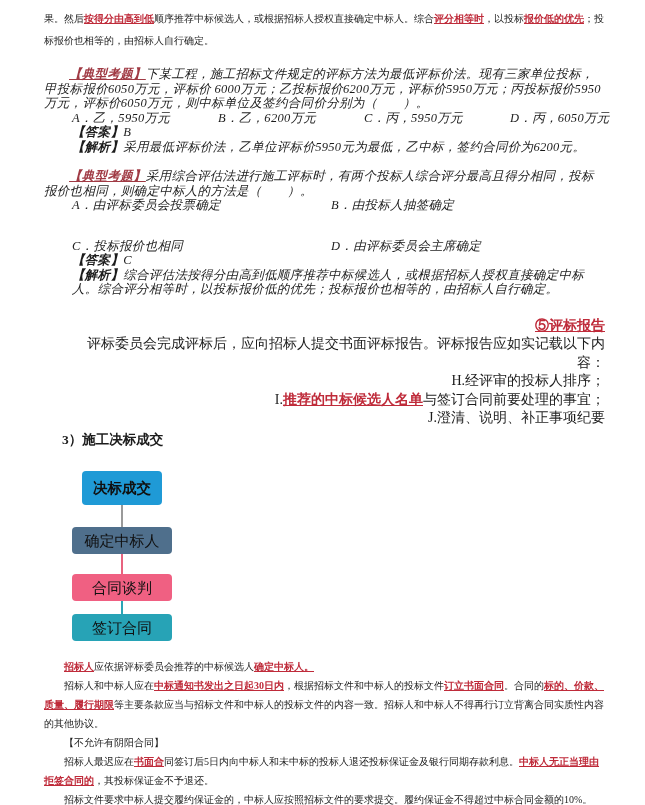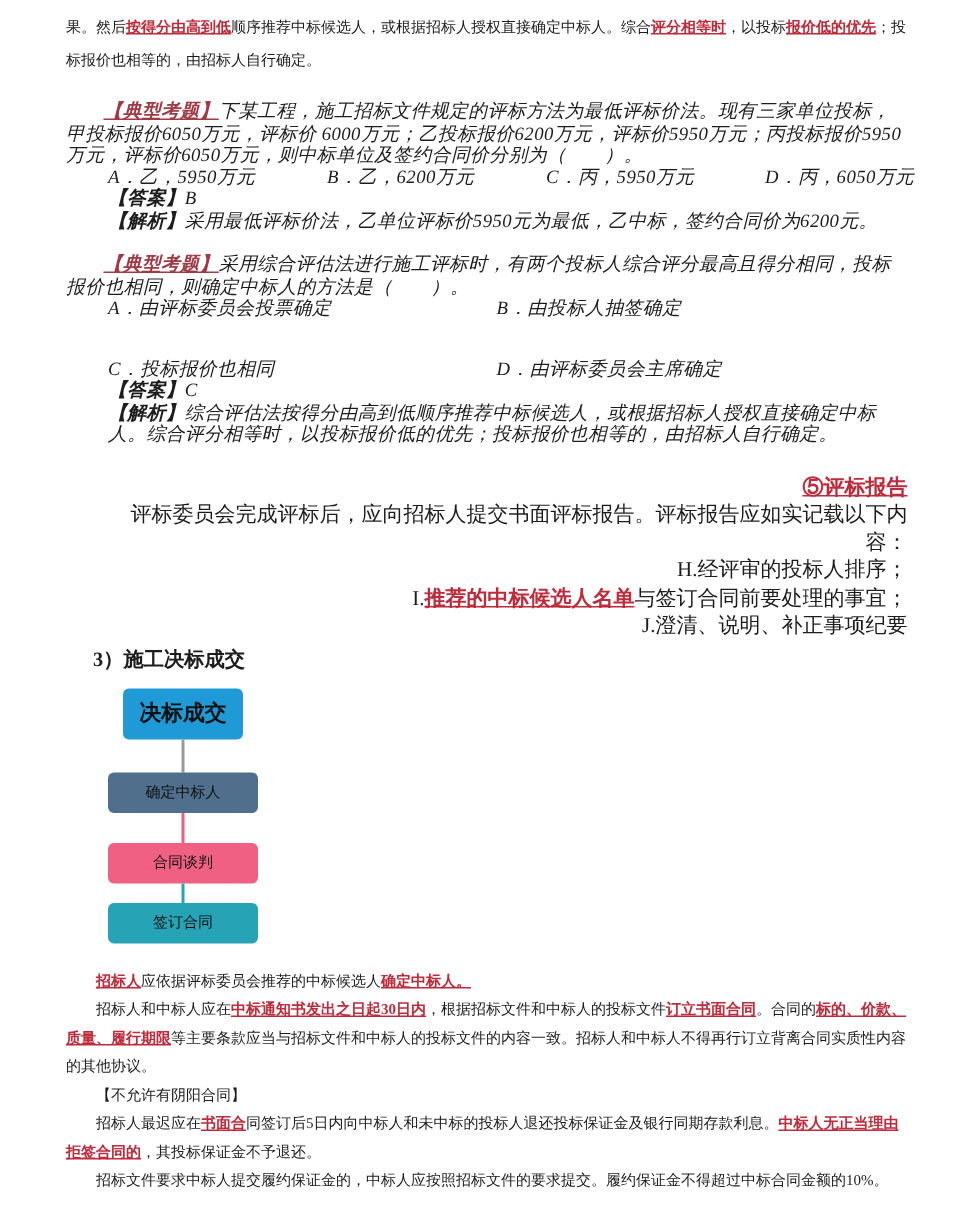--- a/index.html
+++ b/index.html
@@ -29,24 +29,24 @@
   .q-sub { padding-left:28px; }
   .qb { font-weight:bold; font-style:italic; }
 
   
   .sec { margin-top:20px; font-size:14px; line-height:18.5px; }
   .sec p { margin:0; padding-left:18px;text-align:right; }
   .sec-head { color:#bf2b3a; font-weight:bold; text-decoration:underline; }
   .h3 { font-family:Liberation Serif, serif; font-weight:bold; font-size:13.5px; padding-left:18px; margin:3px 0 0 0; }
 
   
-  .flow { margin:10px 0 0 28px; width:100px; display:flex; flex-direction:column; align-items:center; }
+  .flow { margin:22px 0 0 28px; width:100px; display:flex; flex-direction:column; align-items:center; }
   .flow-node {
     font-family:"Liberation Sans","DejaVu Sans",sans-serif;
-    color:#101010; font-size:10px; text-align:center;
+    color:#101010; font-size:15px; text-align:center;
     border-radius:4px; width:100px; height:27px; line-height:27px;
     flex:0 0 auto;
   }
   .flow-node.first { width:80px; height:34px; line-height:34px; font-weight:bold; font-size:14.5px; }
   .flow-conn { width:2px; flex:0 0 auto; }
   .c1 { height:22px; }
   .c2 { height:20px; }
   .c3 { height:13px; }
 
   .bottom { margin-top:16px; }

